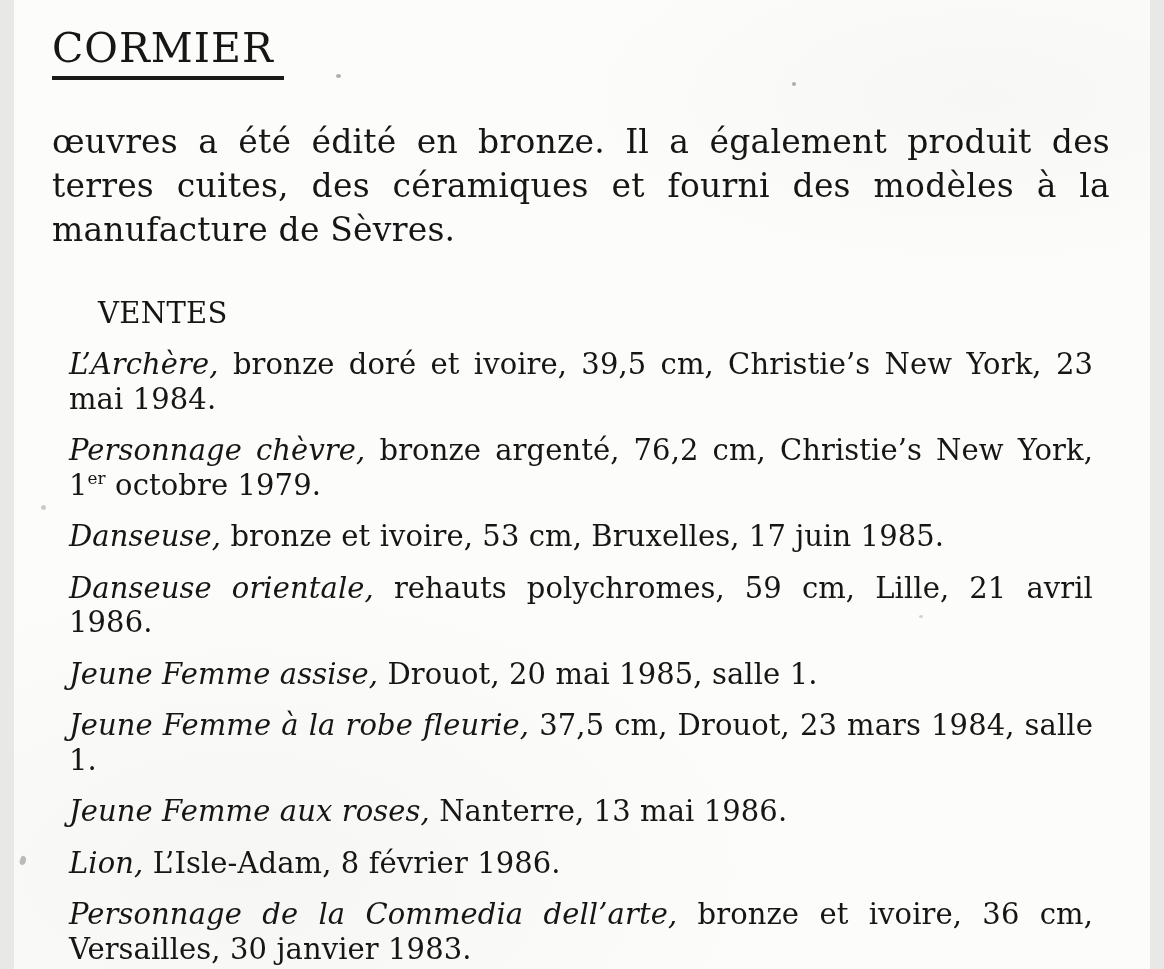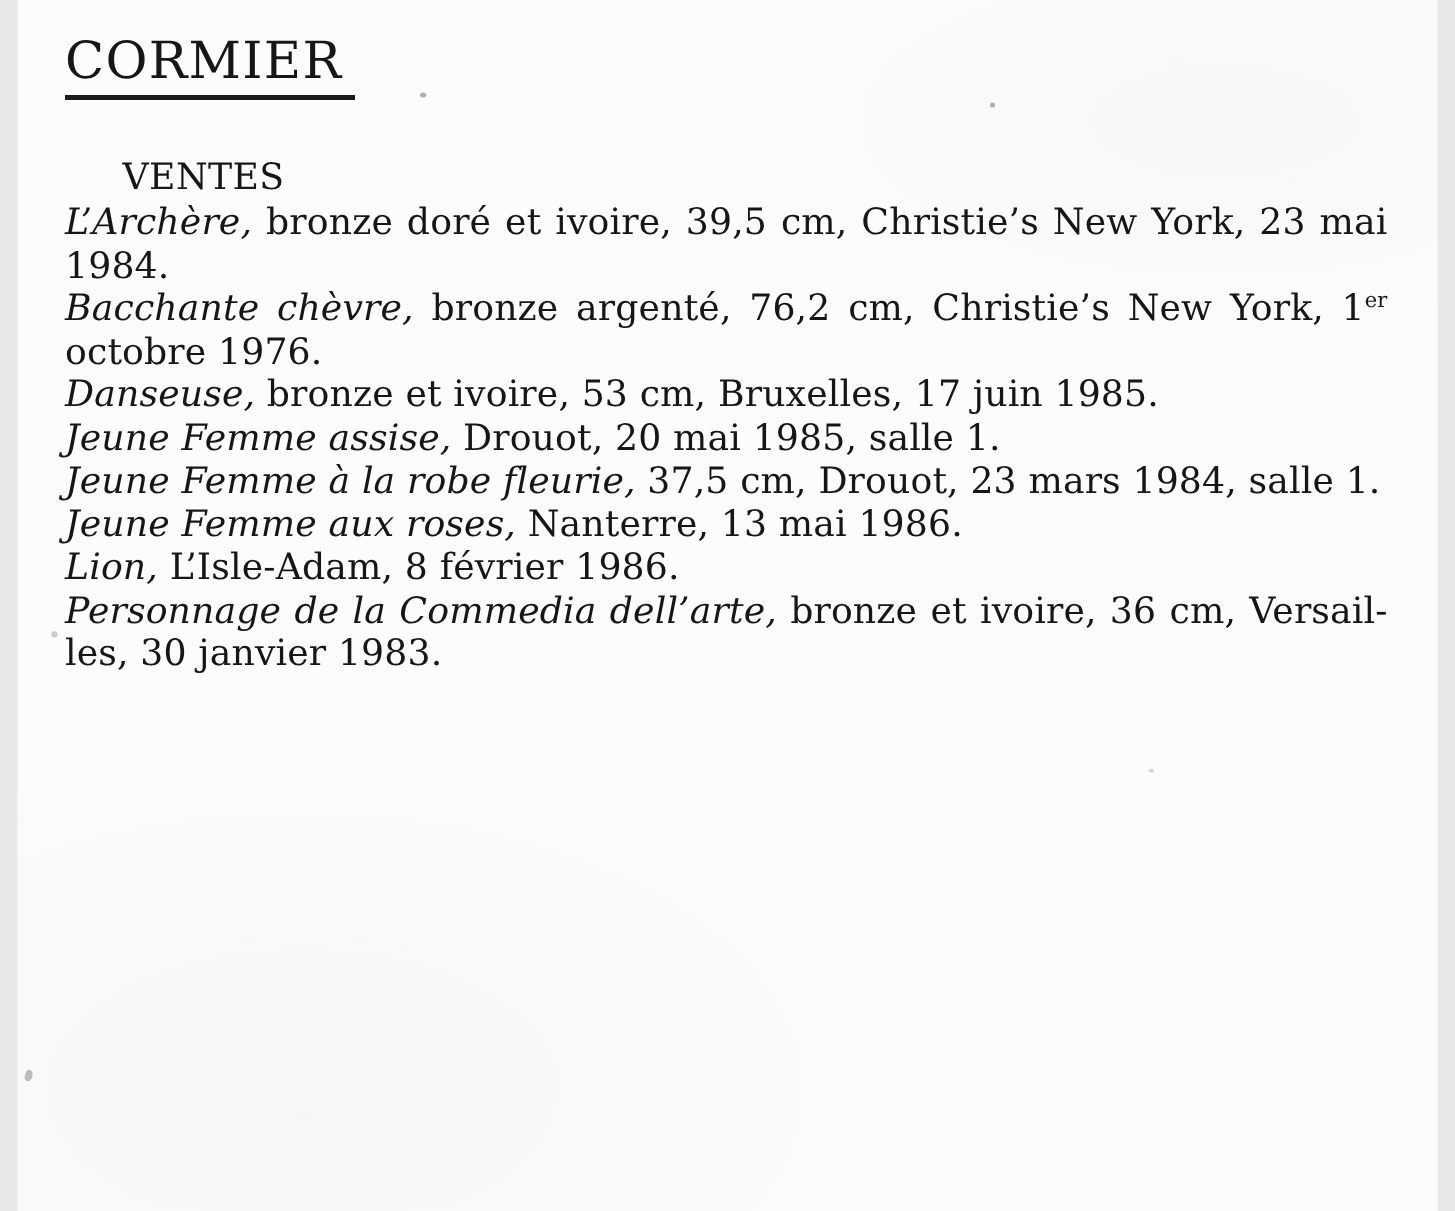--- a/index.html
+++ b/index.html
@@ -37,21 +37,21 @@
   }
   .ventes-label {
     margin-top: 44px;
     font-size: 29px;
     line-height: 34px;
     letter-spacing: 0.3px;
     margin-left: 46px;
   }
   .entries { margin-top: 2px; }
   .entry {
-    margin: 0;
+    margin: 17px;
     font-size: 29px;
     line-height: 34.5px;
     text-align: justify;
     letter-spacing: 0.1px;
   }
   .entry .title { font-style: italic; }
   .entry sup {
     font-size: 0.58em;
     vertical-align: super;
     line-height: 0;
@@ -73,26 +73,28 @@
 
 <div class="page">
   <div class="speck s1"></div>
   <div class="speck s2"></div>
   <div class="speck s3"></div>
   <div class="speck s4"></div>
   <div class="speck s5"></div>
 
   <h1 class="heading">CORMIER</h1>
 
+  <p class="intro">œuvres a été édité en bronze. Il a également produit des terres cuites, des céramiques et fourni des modèles à la manufacture de Sèvres.</p>
 
   <div class="ventes-label">VENTES</div>
 
   <div class="entries">
     <p class="entry"><i class="title">L’Archère,</i><span> bronze doré et ivoire, 39,5 cm, Christie’s New York, 23 mai 1984.</span></p>
-    <p class="entry"><i class="title">Bacchante chèvre,</i><span> bronze argenté, 76,2 cm, Christie’s New York, 1</span><sup>er</sup><span> octobre 1976.</span></p>
+    <p class="entry"><i class="title">Personnage chèvre,</i><span> bronze argenté, 76,2 cm, Christie’s New York, 1</span><sup>er</sup><span> octobre 1979.</span></p>
     <p class="entry"><i class="title">Danseuse,</i><span> bronze et ivoire, 53 cm, Bruxelles, 17 juin 1985.</span></p>
+    <p class="entry"><i class="title">Danseuse orientale,</i><span> rehauts polychromes, 59 cm, Lille, 21 avril 1986.</span></p>
     <p class="entry"><i class="title">Jeune Femme assise,</i><span> Drouot, 20 mai 1985, salle 1.</span></p>
     <p class="entry"><i class="title">Jeune Femme à la robe fleurie,</i><span> 37,5 cm, Drouot, 23 mars 1984, salle 1.</span></p>
     <p class="entry"><i class="title">Jeune Femme aux roses,</i><span> Nanterre, 13 mai 1986.</span></p>
     <p class="entry"><i class="title">Lion,</i><span> L’Isle-Adam, 8 février 1986.</span></p>
     <p class="entry"><i class="title">Personnage de la Commedia dell’arte,</i><span> bronze et ivoire, 36 cm, Versail­les, 30 janvier 1983.</span></p>
   </div>
 </div>
 
 </body></html>

